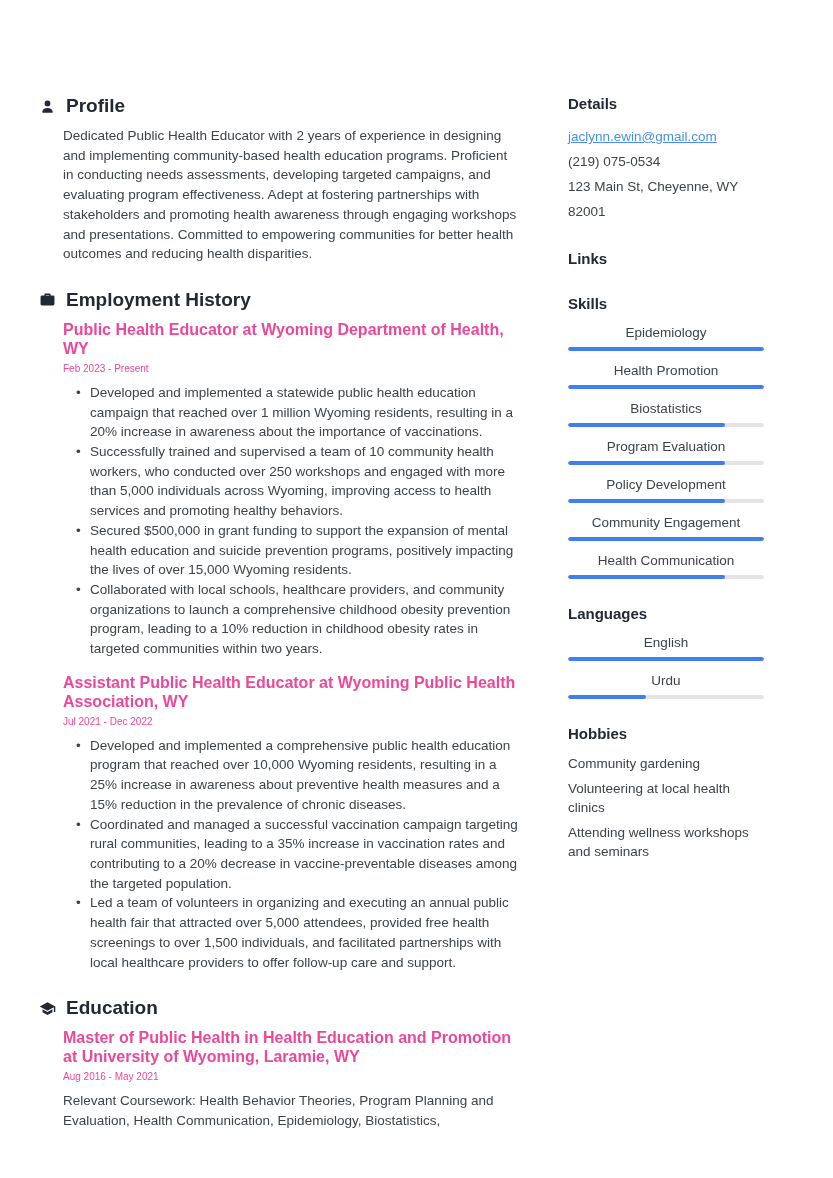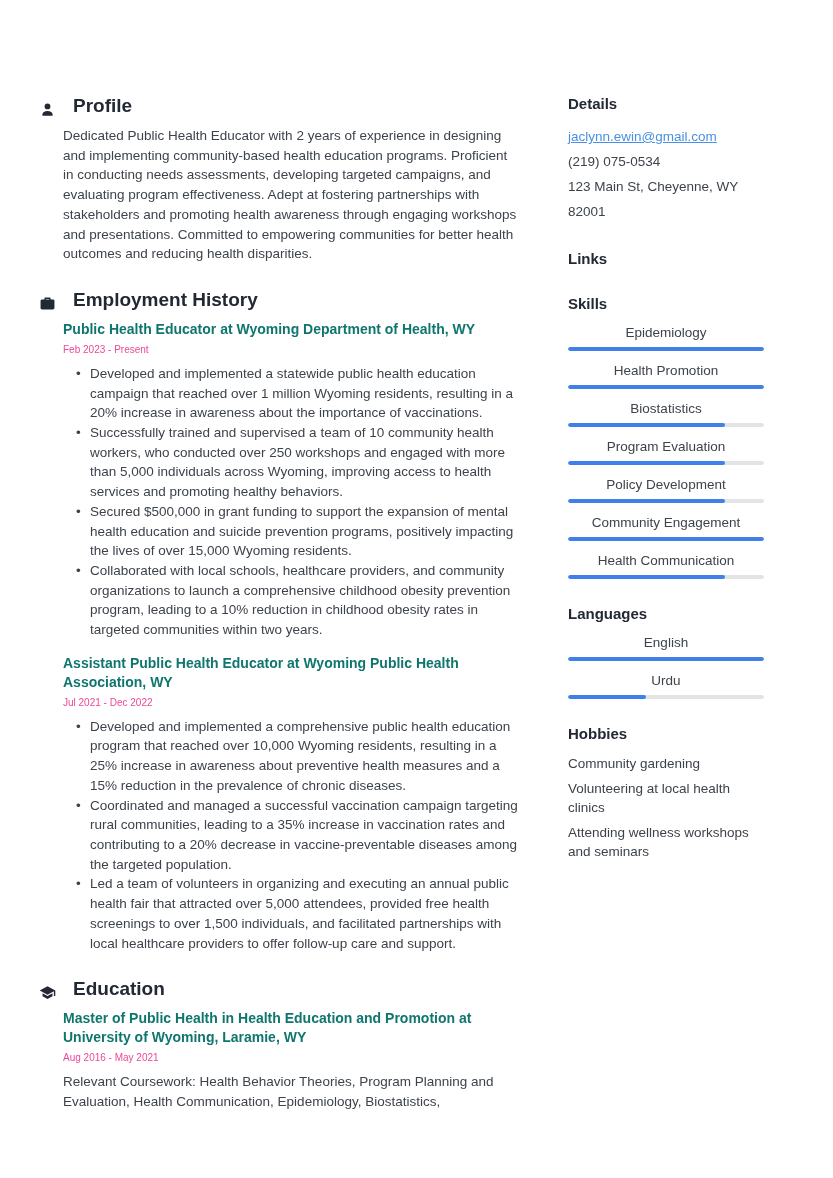--- a/index.html
+++ b/index.html
@@ -21,32 +21,32 @@
   .hdr .subtitle { font-size: 14px; line-height: 18px; color: #4d525a; margin-top: 3px; }
 
   
   .columns { display: flex; margin-top: 44px; }
   main.col-main { width: 455px; flex: none; }
   aside.col-side { width: 196px; flex: none; margin-left: auto; }
 
   
   section.msec + section.msec { margin-top: 24px; }
   .sec-head {
-    display: flex; align-items: flex-end; gap: 17px;
+    display: flex; align-items: center; gap: 10px;
     margin: 0 0 8px -24px;
     font-size: 19px; line-height: 24px; font-weight: 700; color: #222834;
   }
   .sec-icon { width: 17px; height: 17px; flex: none; }
   .sec-icon svg { width: 17px; height: 17px; fill: #222834; display: block; }
 
   .body-text { margin: 0; font-size: 13.5px; line-height: 19.7px; color: #3d434b; }
 
   .job h3, .edu h3 {
-    margin: 0; font-size: 14px; line-height: 19px;
-    font-weight: 700; color: #0f766e;
+    margin: 0; font-size: 16px; line-height: 19px;
+    font-weight: 700; color: #ec4899;
   }
   .date { font-size: 10px; line-height: 15px; color: #ec4899; margin: 3px 0 7px; }
   ul.bullets { list-style: none; margin: 0; padding: 0; }
   ul.bullets li {
     position: relative; padding-left: 27px;
     font-size: 13.5px; line-height: 19.7px; color: #3d434b;
   }
   ul.bullets li::before { content: "\2022"; position: absolute; left: 13px; }
   .job + .job { margin-top: 14px; }
 

